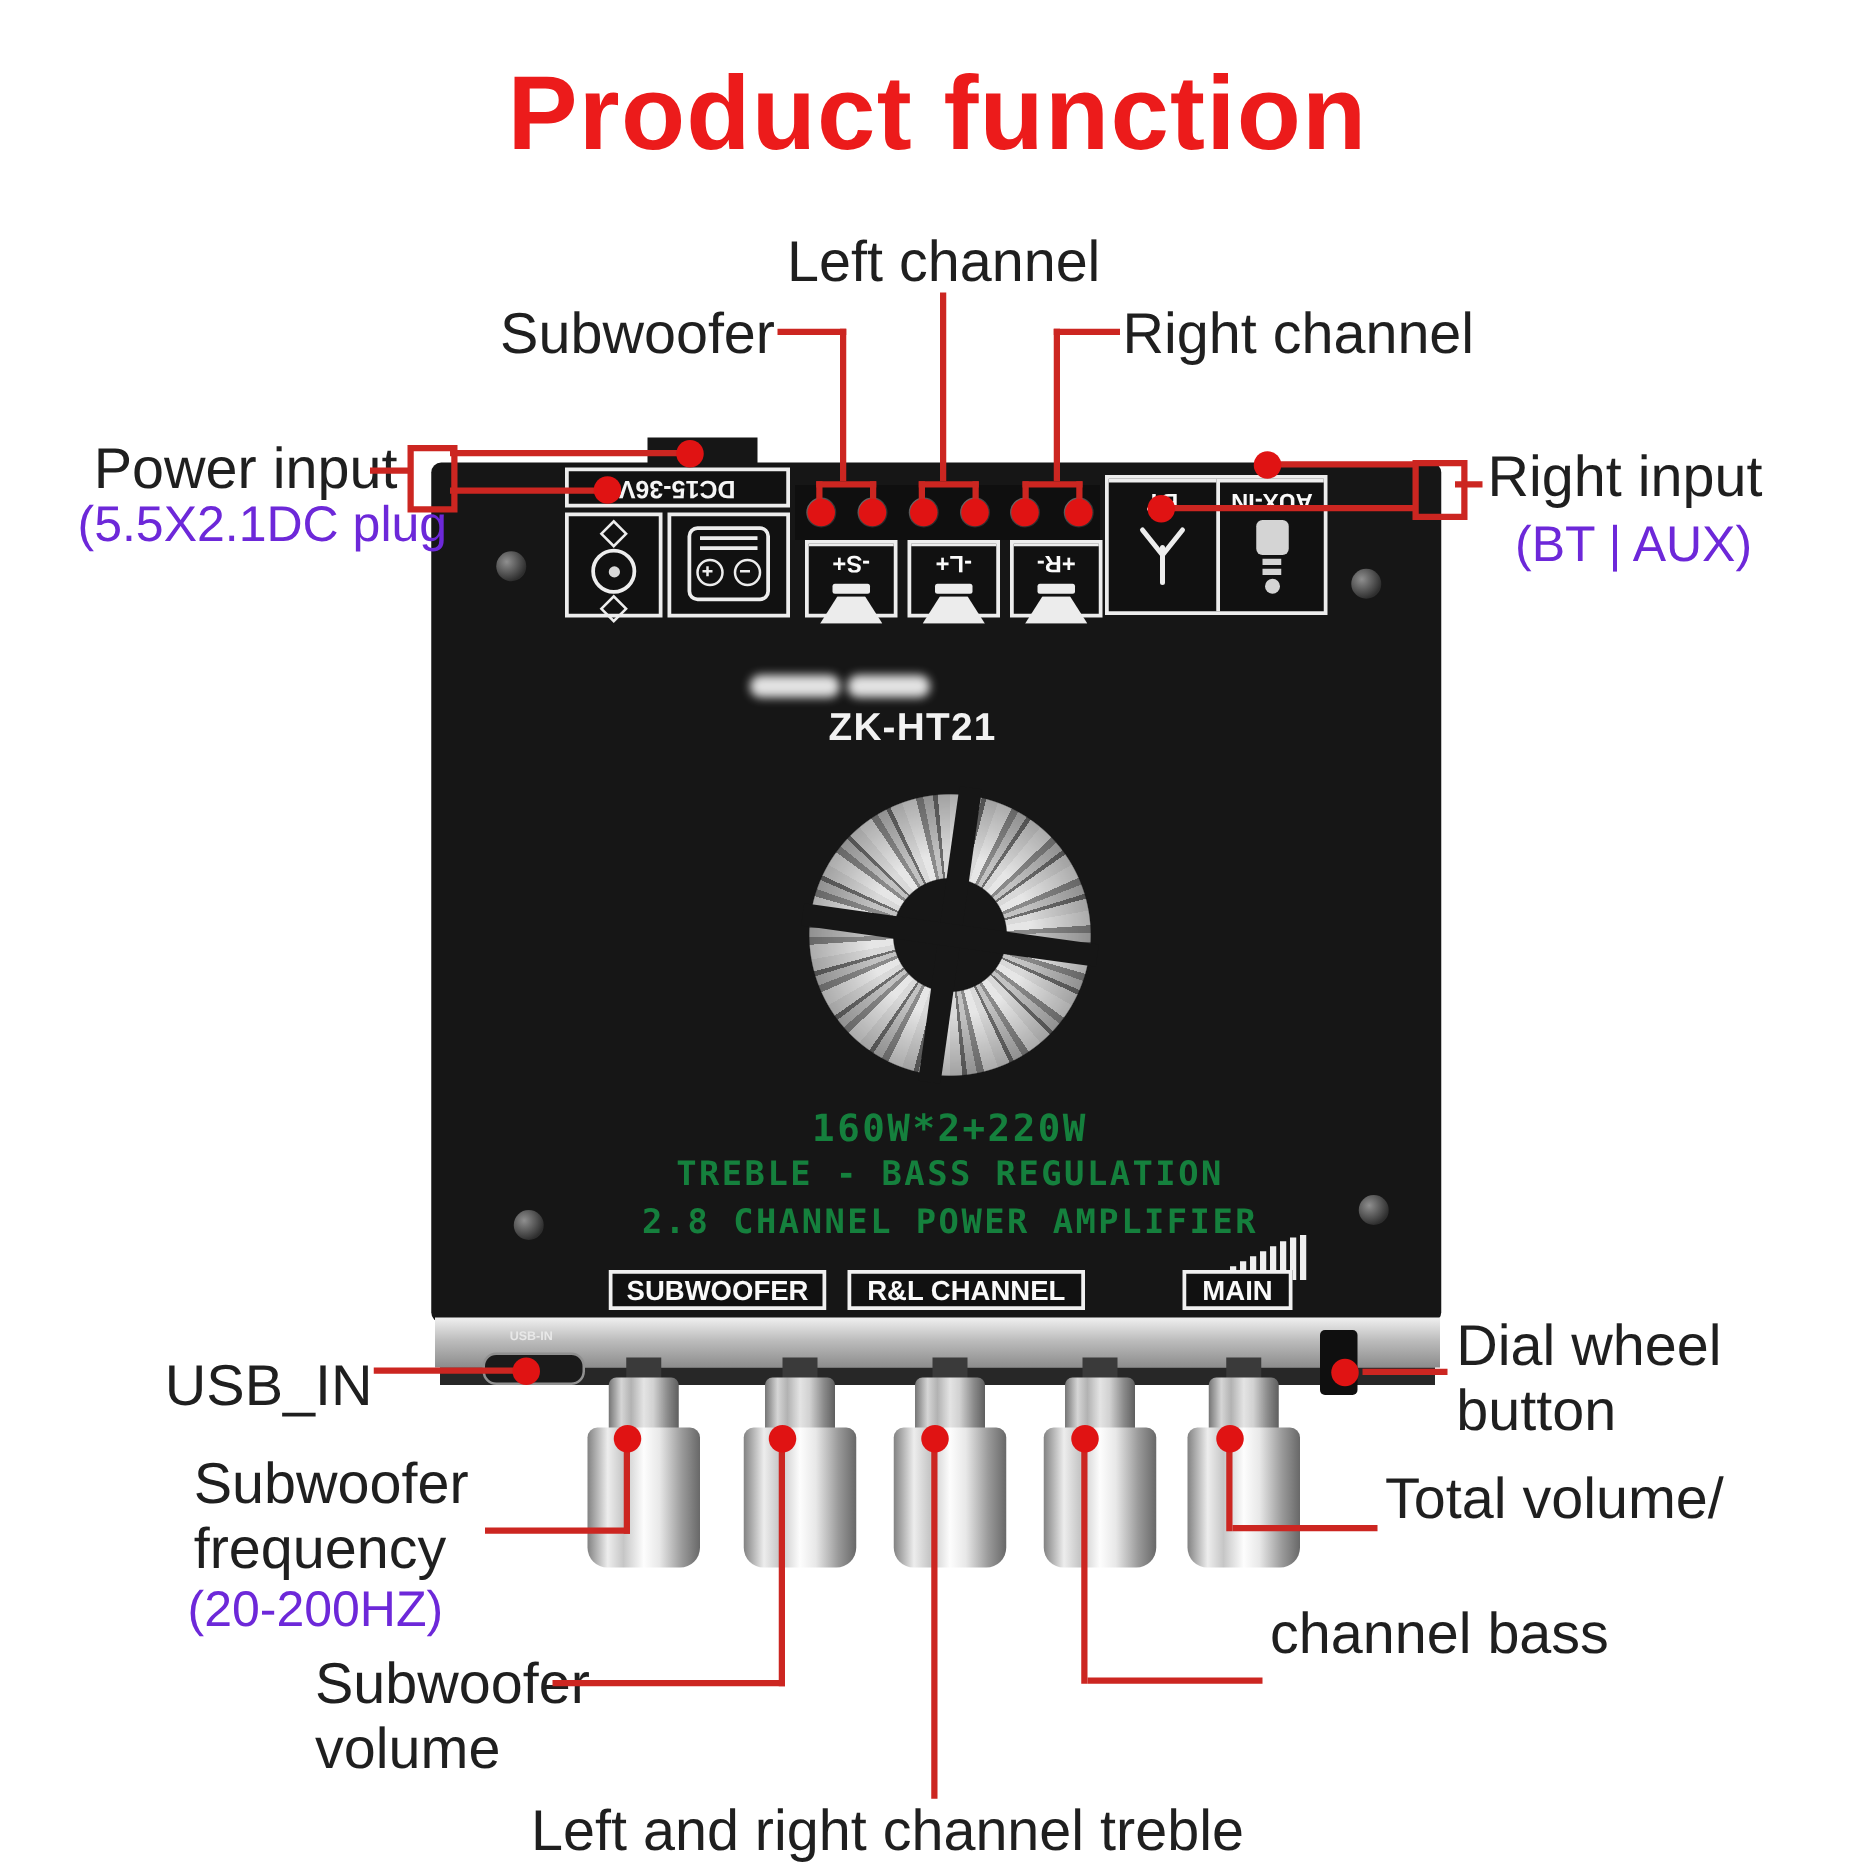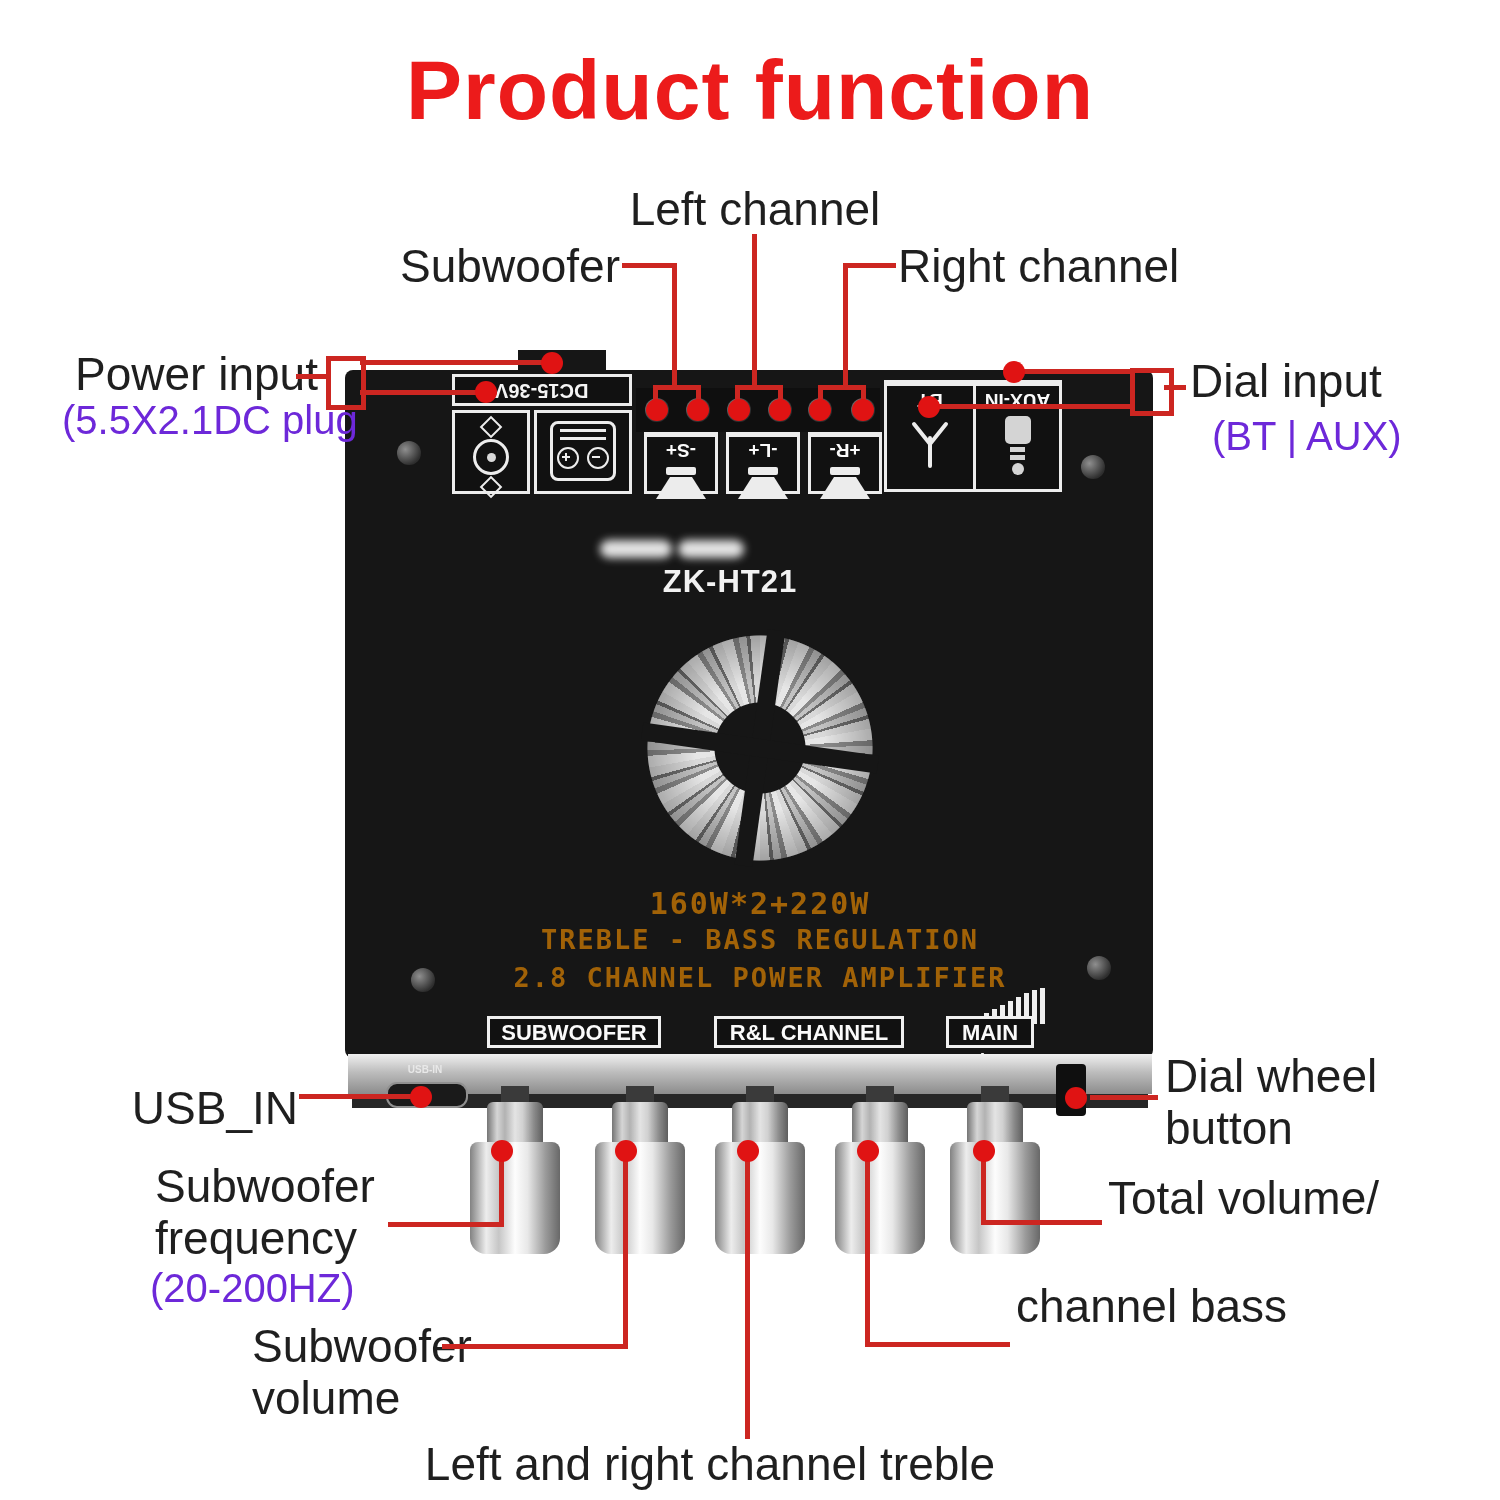--- a/index.html
+++ b/index.html
@@ -23,21 +23,21 @@
   .fan{position:absolute;left:645px;top:633px;width:230px;height:230px;z-index:5}
   .fan-blades{position:absolute;inset:0;border-radius:50%;
     background:repeating-conic-gradient(#e6e6e6 0deg 6deg,#8a8a8a 6deg 9deg,#c2c2c2 9deg 13deg,#6d6d6d 13deg 15deg,#d9d9d9 15deg 20deg);
     -webkit-mask:radial-gradient(circle,transparent 0 45px,#000 46px 112px,transparent 113px);
     mask:radial-gradient(circle,transparent 0 45px,#000 46px 112px,transparent 113px)}
   .fan-shade{position:absolute;inset:0;border-radius:50%;
     background:radial-gradient(circle,rgba(0,0,0,0) 40%,rgba(0,0,0,.28) 72%,rgba(0,0,0,.5) 100%);
     -webkit-mask:radial-gradient(circle,transparent 0 45px,#000 46px 112px,transparent 113px);
     mask:radial-gradient(circle,transparent 0 45px,#000 46px 112px,transparent 113px)}
   .fan-bar{position:absolute;left:50%;top:50%;width:18px;height:238px;background:#161616}
-  .spec{position:absolute;left:430px;width:660px;text-align:center;color:#a16207;font-family:"DejaVu Sans Mono",monospace;font-weight:bold;letter-spacing:2px;z-index:5}
+  .spec{position:absolute;left:430px;width:660px;text-align:center;color:#15803d;font-family:"DejaVu Sans Mono",monospace;font-weight:bold;letter-spacing:2px;z-index:5}
   .pbox{position:absolute;border:3px solid #f0f0f0;box-sizing:border-box;color:#fafafa;font-weight:bold;font-size:22px;text-align:center;z-index:5;background:#111}
   .klbl{position:absolute;width:110px;text-align:center;color:#f5f5f5;font-weight:bold;font-size:23px;z-index:5}
   .face{position:absolute;left:348px;top:1054px;width:804px;height:40px;background:linear-gradient(#f0f0f0,#bdbdbd 45%,#8c8c8c);z-index:20}
   .face2{position:absolute;left:352px;top:1094px;width:796px;height:14px;background:#272727;z-index:20}
   .knob{position:absolute;width:90px;height:170px;z-index:30}
   .stem{position:absolute;left:31px;top:0;width:28px;height:26px;background:#3a3a3a}
   .collar{position:absolute;left:17px;top:16px;width:56px;height:46px;border-radius:6px;filter:brightness(.9)}
   .kbody{position:absolute;left:0;top:56px;width:90px;height:112px;border-radius:8px 8px 16px 16px}
   .chrome{background:linear-gradient(90deg,#828282,#ededed 18%,#c6c6c6 32%,#fdfdfd 50%,#e8e8e8 64%,#9a9a9a 84%,#686868)}
   .vbars{position:absolute;left:976px;top:988px;display:flex;align-items:flex-end;gap:3px;z-index:5}
@@ -66,21 +66,21 @@
 
 <div class="lbl" style="left:555px;top:183px;width:400px;text-align:center">Left channel</div>
 <div class="lbl" style="left:350px;top:240px;width:270px;text-align:right">Subwoofer</div>
 <div class="lbl" style="left:898px;top:240px">Right channel</div>
 
 <div class="lbl" style="left:75px;top:348px">Power input</div>
 <div class="lbl redtxt" style="left:62px;top:398px;font-size:40px;line-height:44px">
   <span style="display:block">(5.5X2.1DC plug</span>
 </div>
 
-<div class="lbl" style="left:1190px;top:355px">Dial input</div>
+<div class="lbl" style="left:1190px;top:355px">Right input</div>
 <div class="lbl redtxt" style="left:1212px;top:410px;font-size:40px">(BT | AUX)</div>
 
 <div class="rline" style="left:622px;top:263px;width:55px;height:5px"></div>
 <div class="rline" style="left:672px;top:263px;width:5px;height:122px"></div>
 <div class="brk" style="left:653px;top:385px;width:38px;height:21px"></div>
 <div class="rline" style="left:752px;top:234px;width:5px;height:151px"></div>
 <div class="brk" style="left:735px;top:385px;width:38px;height:21px"></div>
 <div class="rline" style="left:843px;top:263px;width:53px;height:5px"></div>
 <div class="rline" style="left:843px;top:263px;width:5px;height:122px"></div>
 <div class="brk" style="left:818px;top:385px;width:38px;height:21px"></div>
@@ -213,21 +213,21 @@
     <span style="height:15px"></span>
   <span style="height:19px"></span>
     <span style="height:23px"></span>
     <span style="height:27px"></span>
   <span style="height:31px"></span>
     <span style="height:34px"></span>
     <span style="height:36px"></span>
 </div>
 
 <div class="pbox" style="left:487px;top:1016px;width:174px;height:32px;line-height:28px">SUBWOOFER</div>
-<div class="pbox" style="left:714px;top:1016px;width:190px;height:32px;line-height:28px">R&amp;L CHANNEL</div>
+<div class="pbox" style="left:678px;top:1016px;width:190px;height:32px;line-height:28px">R&amp;L CHANNEL</div>
 <div class="pbox" style="left:946px;top:1016px;width:88px;height:32px;line-height:28px">MAIN</div>
 
 <div class="klbl" style="left:460px;top:1050px">FREQ</div>
 <div class="klbl" style="left:585px;top:1050px">VOLUME</div>
 <div class="klbl" style="left:705px;top:1050px">TREBLE</div>
 <div class="klbl" style="left:825px;top:1050px">BASS</div>
 <div class="klbl" style="left:940px;top:1050px">
   <svg width="19" height="19" viewBox="0 0 20 20" style="vertical-align:-2px">
     <path d="M10 2 V10" stroke="#f5f5f5" stroke-width="3" stroke-linecap="round" fill="none"></path>
     <path d="M5.5 5 A7 7 0 1 0 14.5 5" stroke="#f5f5f5" stroke-width="3" stroke-linecap="round" fill="none"></path>

